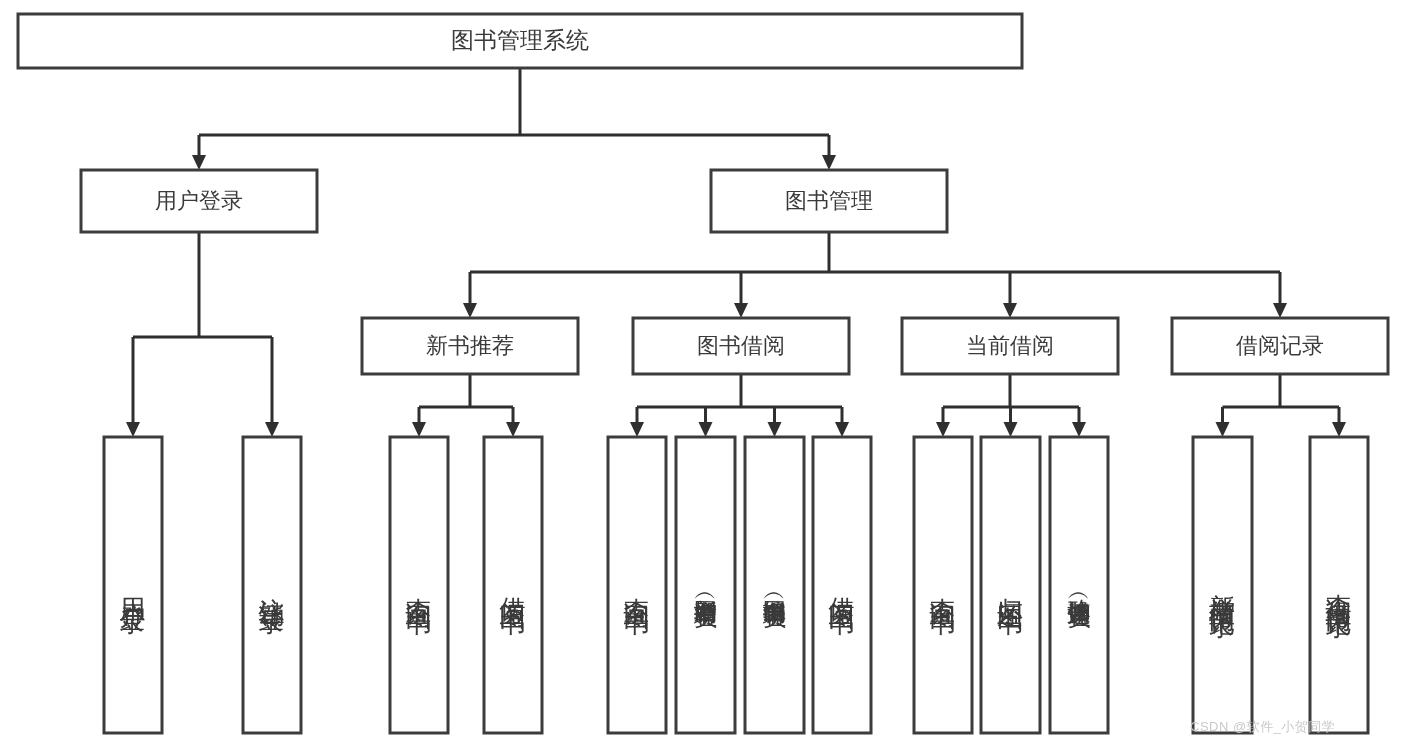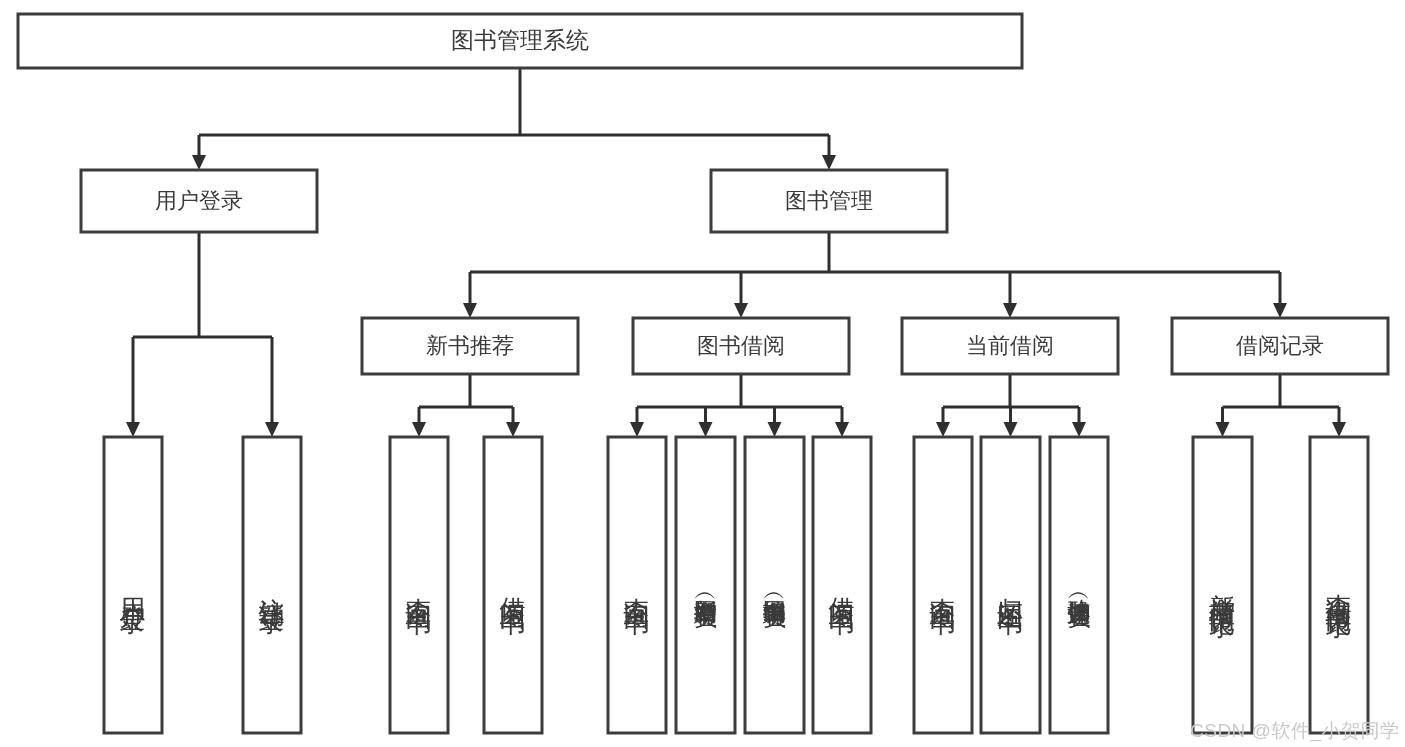--- a/index.html
+++ b/index.html
@@ -46,21 +46,21 @@
     font-size:26px;
     line-height:1;
     letter-spacing:4px;
     color:#3a3a3a;
     white-space:nowrap;
     text-align:center;
   }
   .watermark{
     position:absolute;
     font-family:"Liberation Sans","DejaVu Sans",sans-serif;
-    font-size:19px;
+    font-size:13px;
     color:#c9c9c9;
     white-space:nowrap;
     letter-spacing:0.5px;
   }
 </style>
 </head>
 <body>
 
 <div id="diagram-root">
 

